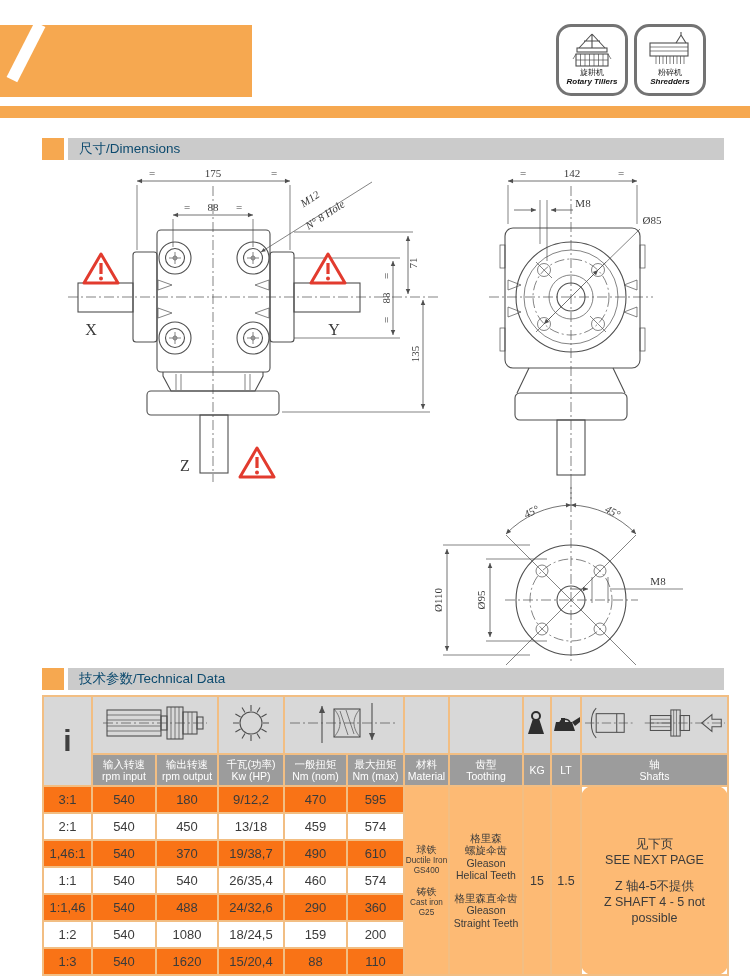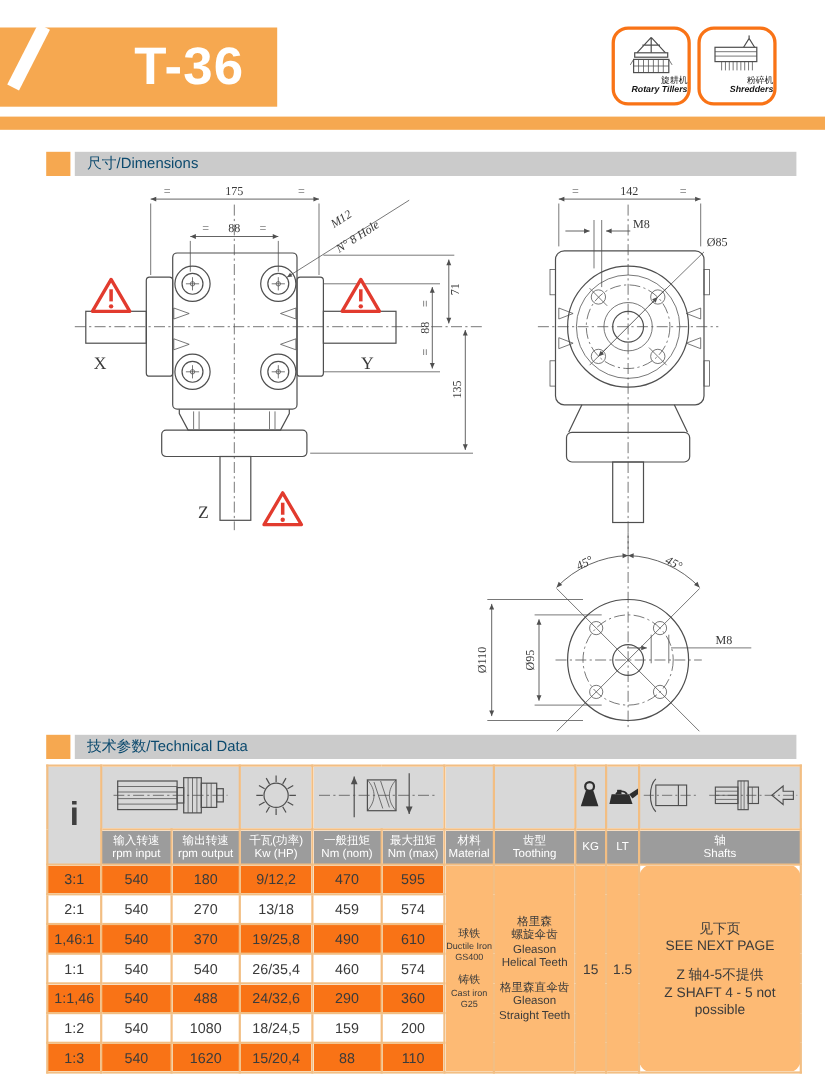--- a/index.html
+++ b/index.html
@@ -6,22 +6,22 @@
   body{width:750px;height:977px;position:relative;background:#fff;
        font-family:"Liberation Sans",sans-serif;color:#3b3b3b;overflow:hidden;}
 
   
   .hdr-block{position:absolute;left:0;top:25px;width:252px;height:72px;background:#F6A850;}
   .hdr-slash{position:absolute;left:20px;top:-4px;width:12px;height:62px;background:#fff;transform:rotate(27deg);}
   .model{position:absolute;left:92px;top:8px;width:160px;text-align:center;
          font-size:48px;font-weight:bold;color:#fff;letter-spacing:1px;}
   .orange-rule{position:absolute;left:0;top:106px;width:750px;height:12px;background:#F6A850;}
 
-  .badge{position:absolute;top:24px;width:66px;height:66px;border:3px solid #f97316;border-radius:15px;
-         background:#fff;text-align:right;}
+  .badge{position:absolute;top:24px;width:66px;height:66px;border:3px solid #737373;border-radius:15px;
+         background:#fff;text-align:center;}
   .badge.b1{left:556px;} .badge.b2{left:634px;}
   .badge svg{display:block;margin:5px auto 0;}
   .bzh{font-size:8px;line-height:9px;color:#222;}
   .ben{font-size:8px;line-height:9px;color:#111;font-weight:bold;font-style:italic;}
 
   
   .sec-sq{position:absolute;left:42px;width:22px;height:22px;background:#F6A850;}
   .sec-bar{position:absolute;left:68px;width:656px;height:22px;background:#CBCBCB;
            font-size:13.5px;line-height:22px;padding-left:11px;box-sizing:border-box;color:#0c4a6e;}
   .sec1{top:138px;} .sec2{top:668px;}
@@ -53,21 +53,20 @@
   .shf{font-size:12.5px;line-height:16px;border-radius:12px;}
   .gap{margin-top:10px;}
 </style>
 </head>
 <body>
 
 <div>
 
   <div class="hdr-block">
     <div class="hdr-slash"></div>
-    <div class="model">T-36</div>
   </div>
 
   <div class="badge b1">
     <svg width="40" height="36" viewBox="0 0 40 36">
       <path class="ln" d="M20,2 L33,16 M20,2 L7,16 M20,2 L20,16 M12,9 H28"></path>
       <rect class="ln" x="5" y="16" width="30" height="4"></rect>
       <rect class="ln" x="4" y="22" width="32" height="12"></rect>
       <path class="tn" d="M8.5,22 V34 M13,22 V34 M17.5,22 V34 M22,22 V34 M26.5,22 V34 M31,22 V34 M4,28 H36 M4,22 l-3,5 M36,22 l3,5"></path>
     </svg>
     <div class="bzh">旋耕机</div>
@@ -422,30 +421,30 @@
         <td class="m shf" rowspan="7">
           <div>见下页</div>
           <div>SEE NEXT PAGE</div>
           <div class="gap">Z 轴4-5不提供</div>
           <div>Z SHAFT 4 - 5 not possible</div>
         </td>
       </tr>
       <tr>
         <td class="d">2:1</td>
         <td class="d">540</td>
-        <td class="d">270</td>
+        <td class="d">450</td>
         <td class="d">13/18</td>
         <td class="d">459</td>
         <td class="d">574</td>
       </tr>
       <tr class="odd">
         <td class="d">1,46:1</td>
         <td class="d">540</td>
         <td class="d">370</td>
-        <td class="d">19/25,8</td>
+        <td class="d">19/38,7</td>
         <td class="d">490</td>
         <td class="d">610</td>
       </tr>
       <tr>
         <td class="d">1:1</td>
         <td class="d">540</td>
         <td class="d">540</td>
         <td class="d">26/35,4</td>
         <td class="d">460</td>
         <td class="d">574</td>

